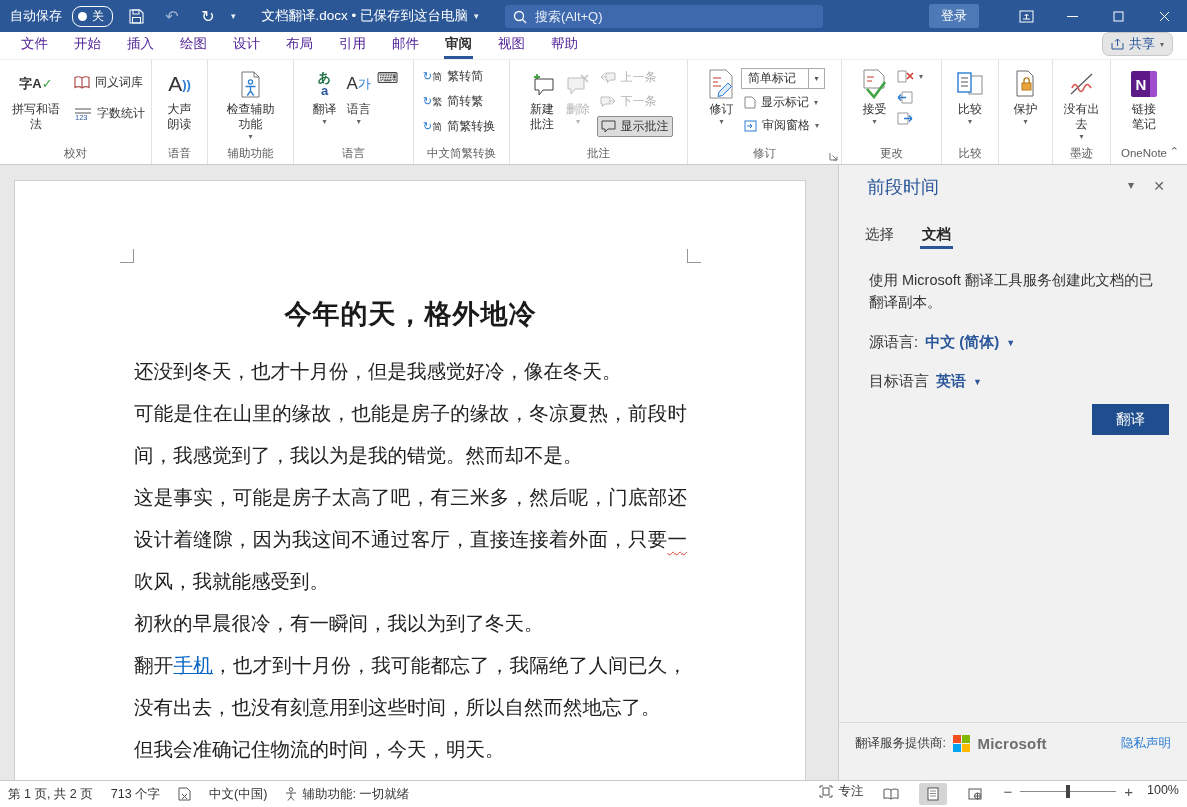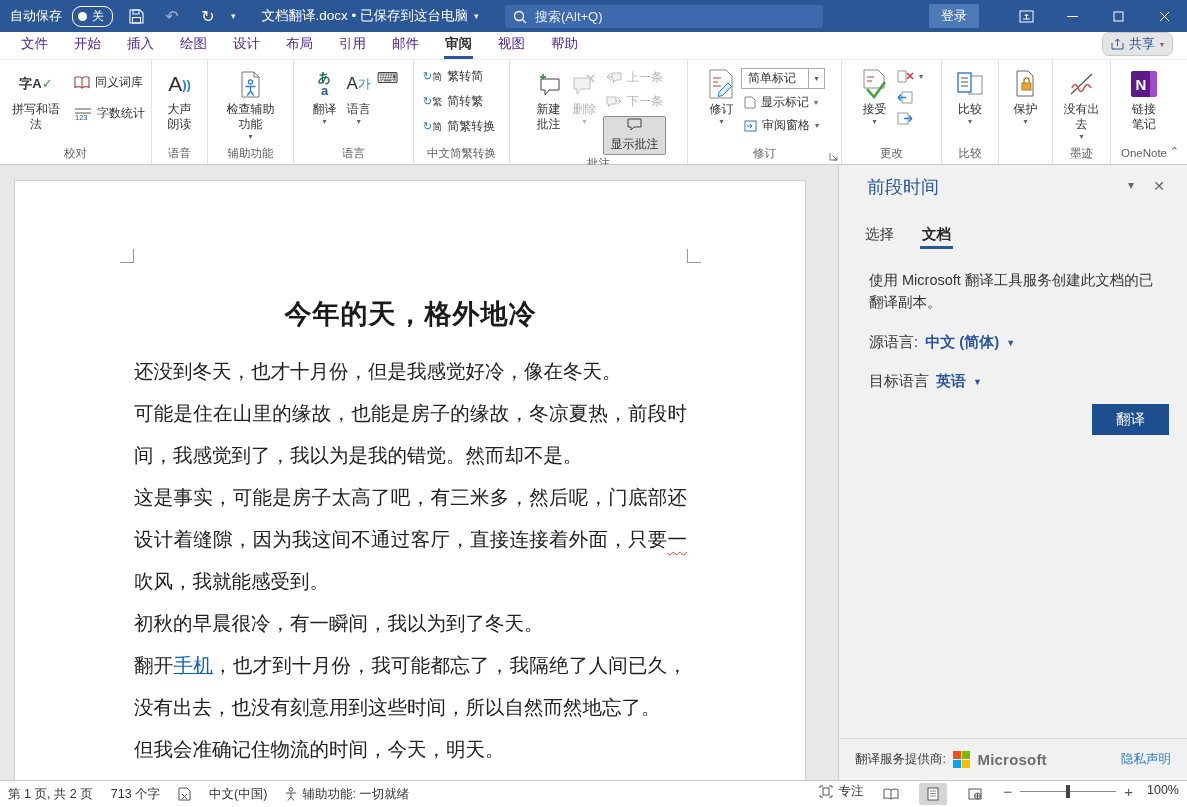--- a/index.html
+++ b/index.html
@@ -34,21 +34,21 @@
   .rgroup { display:flex; flex-direction:column; border-right:1px solid #e2e2e2; position:relative; padding-top:3px; }
   .rbody { flex:1; display:flex; align-items:flex-start; justify-content:center; gap:2px; padding:0 3px; }
   .glabel { height:19px; text-align:center; font-size:11.5px; color:#5f5f5f; line-height:17px; }
   .bigbtn { display:flex; flex-direction:column; align-items:center; padding:3px 4px 0; border-radius:2px; }
   .bicon { height:36px; display:flex; align-items:center; justify-content:center; }
   .blbl { font-size:12px; color:#333; text-align:center; line-height:15px; }
   .chev { font-size:8px; color:#666; line-height:9px; }
   .scol { display:flex; flex-direction:column; justify-content:center; gap:3px; padding-top:5px; }
   .sbtn { display:flex; align-items:center; gap:5px; font-size:12px; color:#333; padding:1px 3px; border-radius:2px; white-space:nowrap; }
   .disabled, .disabled * { color:#b3b3b3 !important; }
-  .toggled { background:#dcdcdc; border:1px solid #8f8f8f;flex-direction:column; }
+  .toggled { background:#dcdcdc; border:1px solid #8f8f8f; }
   .combo { display:flex; align-items:center; border:1px solid #ababab; background:#fff; height:21px; }
   .combo .cval { padding:0 6px; font-size:12px; color:#333; width:66px; }
   .combo .carr { width:16px; height:100%; border-left:1px solid #ababab; display:flex; align-items:center; justify-content:center; font-size:8px; color:#555; }
   .dlauncher { position:absolute; right:3px; bottom:3px; }
   .collapse-ribbon { position:absolute; right:8px; bottom:6px; color:#666; font-size:11px; }
   .w2 { width:2em; } .w3 { width:3.1em; } .w4 { width:4.2em; }
 
   
   .main { display:flex; height:615px; }
   .docarea { flex:1; position:relative; background:#e8e8e8; overflow:hidden; }
@@ -68,21 +68,21 @@
   .pane-hdr-ico { color:#666; width:28px; text-align:center; font-size:12px; padding-top:3px; }
   .pane-tabs { display:flex; gap:28px; padding:26px 0 0 26px; }
   .ptab { font-size:14.5px; color:#3b3b3b; padding-bottom:5px; position:relative; }
   .ptab.active { font-weight:bold; color:#262626; }
   .ptab.active::after { content:""; position:absolute; left:-2px; right:-2px; bottom:0; height:3px; background:#2b579a; }
   .pane-desc { padding:20px 30px 0 30px; color:#333; font-size:14.5px; line-height:22px; }
   .lang-row { padding:20px 0 0 30px; font-size:15px; color:#333; display:flex; align-items:center; gap:7px; }
   .lang-val { color:#2b579a; font-weight:bold; }
   .lang-chev { color:#2b579a; font-size:9px; }
   .translate-btn { position:absolute; right:18px; top:239px; background:#1f4e8f; color:#fff; font-size:14.5px; padding:6px 24px; border:none; }
-  .pane-footer { position:absolute; left:0; right:0; bottom:0; height:42px; border-top:1px solid #d9d9d9; display:flex; align-items:center; padding:0 16px; gap:7px; font-size:12.5px; color:#3b3b3b; }
+  .pane-footer { position:absolute; left:0; right:0; bottom:16px; height:42px; border-top:1px solid #d9d9d9; display:flex; align-items:center; padding:0 16px; gap:7px; font-size:12.5px; color:#3b3b3b; }
   .mslogo { display:grid; grid-template-columns:8px 8px; grid-template-rows:8px 8px; gap:1.5px; }
   .mslogo i { display:block; }
   .ms-wordmark { color:#6f6f6f; font-size:15px; font-weight:600; letter-spacing:.2px; flex:1; }
   .privacy { color:#2b7bd4; }
 
   
   .statusbar { height:27px; background:#fff; border-top:1px solid #c9c9c9; display:flex; align-items:center; font-size:12.5px; color:#333; padding:0 8px; gap:18px; }
   .sb-item { display:flex; align-items:center; gap:5px; white-space:nowrap; }
   .sb-right { margin-left:auto; display:flex; align-items:flex-start; gap:14px; }
   .viewbtn { width:28px; height:22px; display:flex; align-items:center; justify-content:center; border-radius:2px; }

